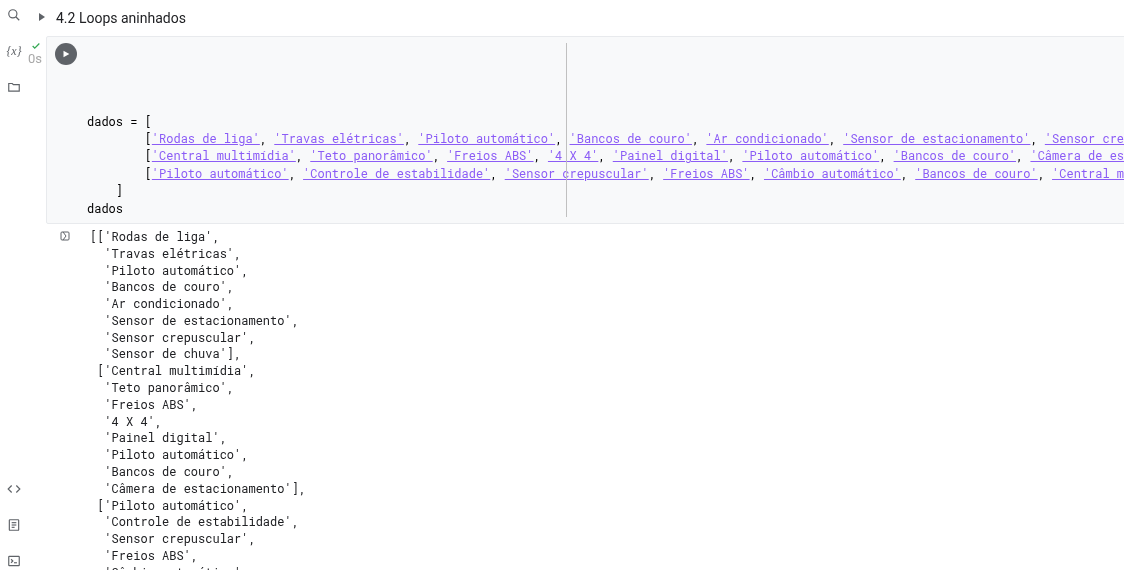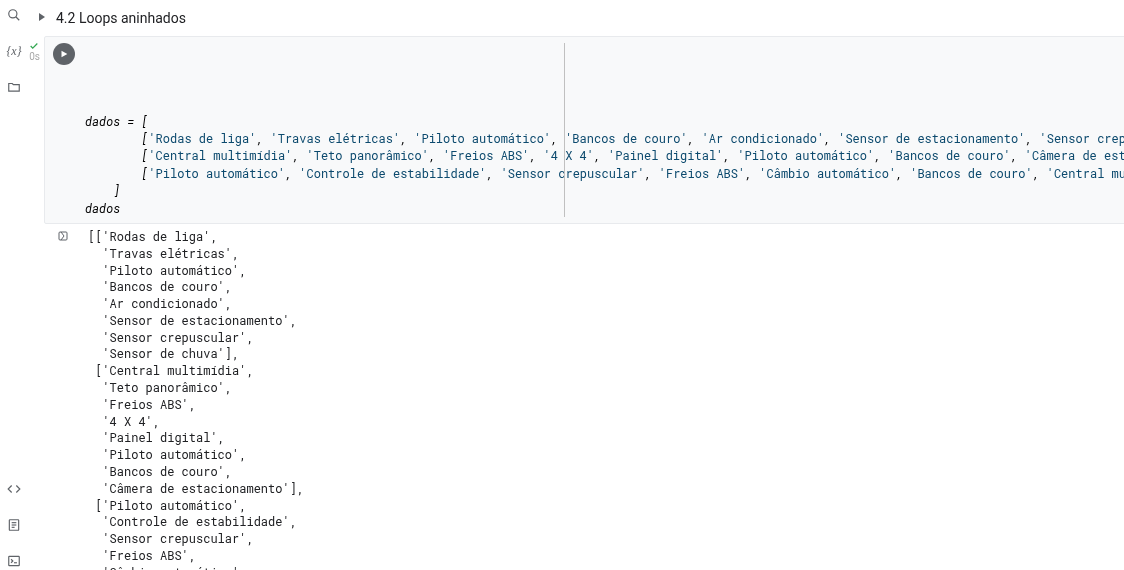--- a/index.html
+++ b/index.html
@@ -6,33 +6,33 @@
 body { font-family: -apple-system, BlinkMacSystemFont, "Segoe UI", Roboto, sans-serif; font-size: 13px; color: #3c4043; background: #fff; display: flex; height: 570px; width: 1124px; overflow: hidden; }
 .left-rail { width: 28px; background: #fff; display: flex; flex-direction: column; align-items: center; padding-top: 6px; gap: 18px; border-right: none; }
 .left-rail .rail-icon { width: 18px; height: 18px; display: flex; align-items: center; justify-content: center; color: #5f6368; cursor: pointer; }
 .left-rail .spacer { flex: 1; }
 .main { flex: 1; overflow-y: auto; padding: 4px 8px 4px 0; }
 .section-header { display: flex; align-items: center; padding: 6px 0 10px 8px; }
 .section-header .collapse { width: 14px; color: #5f6368; margin-right: 6px; cursor: pointer; }
 .section-title { font-size: 14px; font-weight: 400; color: #202124; }
 .gutter-check { width: 12px; height: 12px; display:flex; align-items:center; justify-content:center; }
 .gutter-check svg { stroke: #34a853; }
-.gutter-time { font-size: 10px; color: #a8a8a8; margin-top: -1px; }
+.gutter-time { font-size: 13px; color: #a8a8a8; margin-top: -1px; }
 .cell-body { flex: 1; }
 .code-area { background: #f8f9fa; border: 1px solid #e8eaed; border-radius: 2px; padding: 6px 8px 6px 40px; position: relative; font-family: "Roboto Mono", Consolas, monospace; font-size: 12px; line-height: 1.45; white-space: pre; overflow-x: auto; }
 .run-btn { position: absolute; left: 8px; top: 6px; width: 22px; height: 22px; border-radius: 50%; background: #5f6368; display: flex; align-items: center; justify-content: center; cursor: pointer; }
 .run-btn svg { fill: #fff; }
 .output { display: flex; padding: 4px 0 8px 0; }
 .out-gutter { width: 40px; display: flex; justify-content: center; padding-top: 2px; }
 .out-icon { width: 14px; height: 14px; color: #5f6368; cursor: pointer; }
 .out-body { flex: 1; font-family: "Roboto Mono", Consolas, monospace; font-size: 12px; line-height: 1.4; white-space: pre; color: #202124; padding-left: 4px; }
 .cursor-line { position: absolute; top: 6px; bottom: 6px; width: 1px; background: #c0c0c0; }
 
-.s-str { color: #0c4a6e; }
-.s-plain { color: #000; font-style: italic; }
+.s-str { color: #8b5cf6; text-decoration: underline; }
+.s-plain { color: #000; }
 .cell-row { display:flex; align-items:flex-start; }
 .cell-left { width: 30px; display:flex; flex-direction:column; align-items:flex-end; padding-right:4px; padding-top:4px;}
 </style>
 </head>
 <body>
 
 <div class="left-rail">
   <div class="rail-icon">
     <svg width="14" height="14" viewBox="0 0 24 24" fill="none" stroke="currentColor" stroke-width="2">
         <circle cx="10" cy="10" r="7"></circle>

